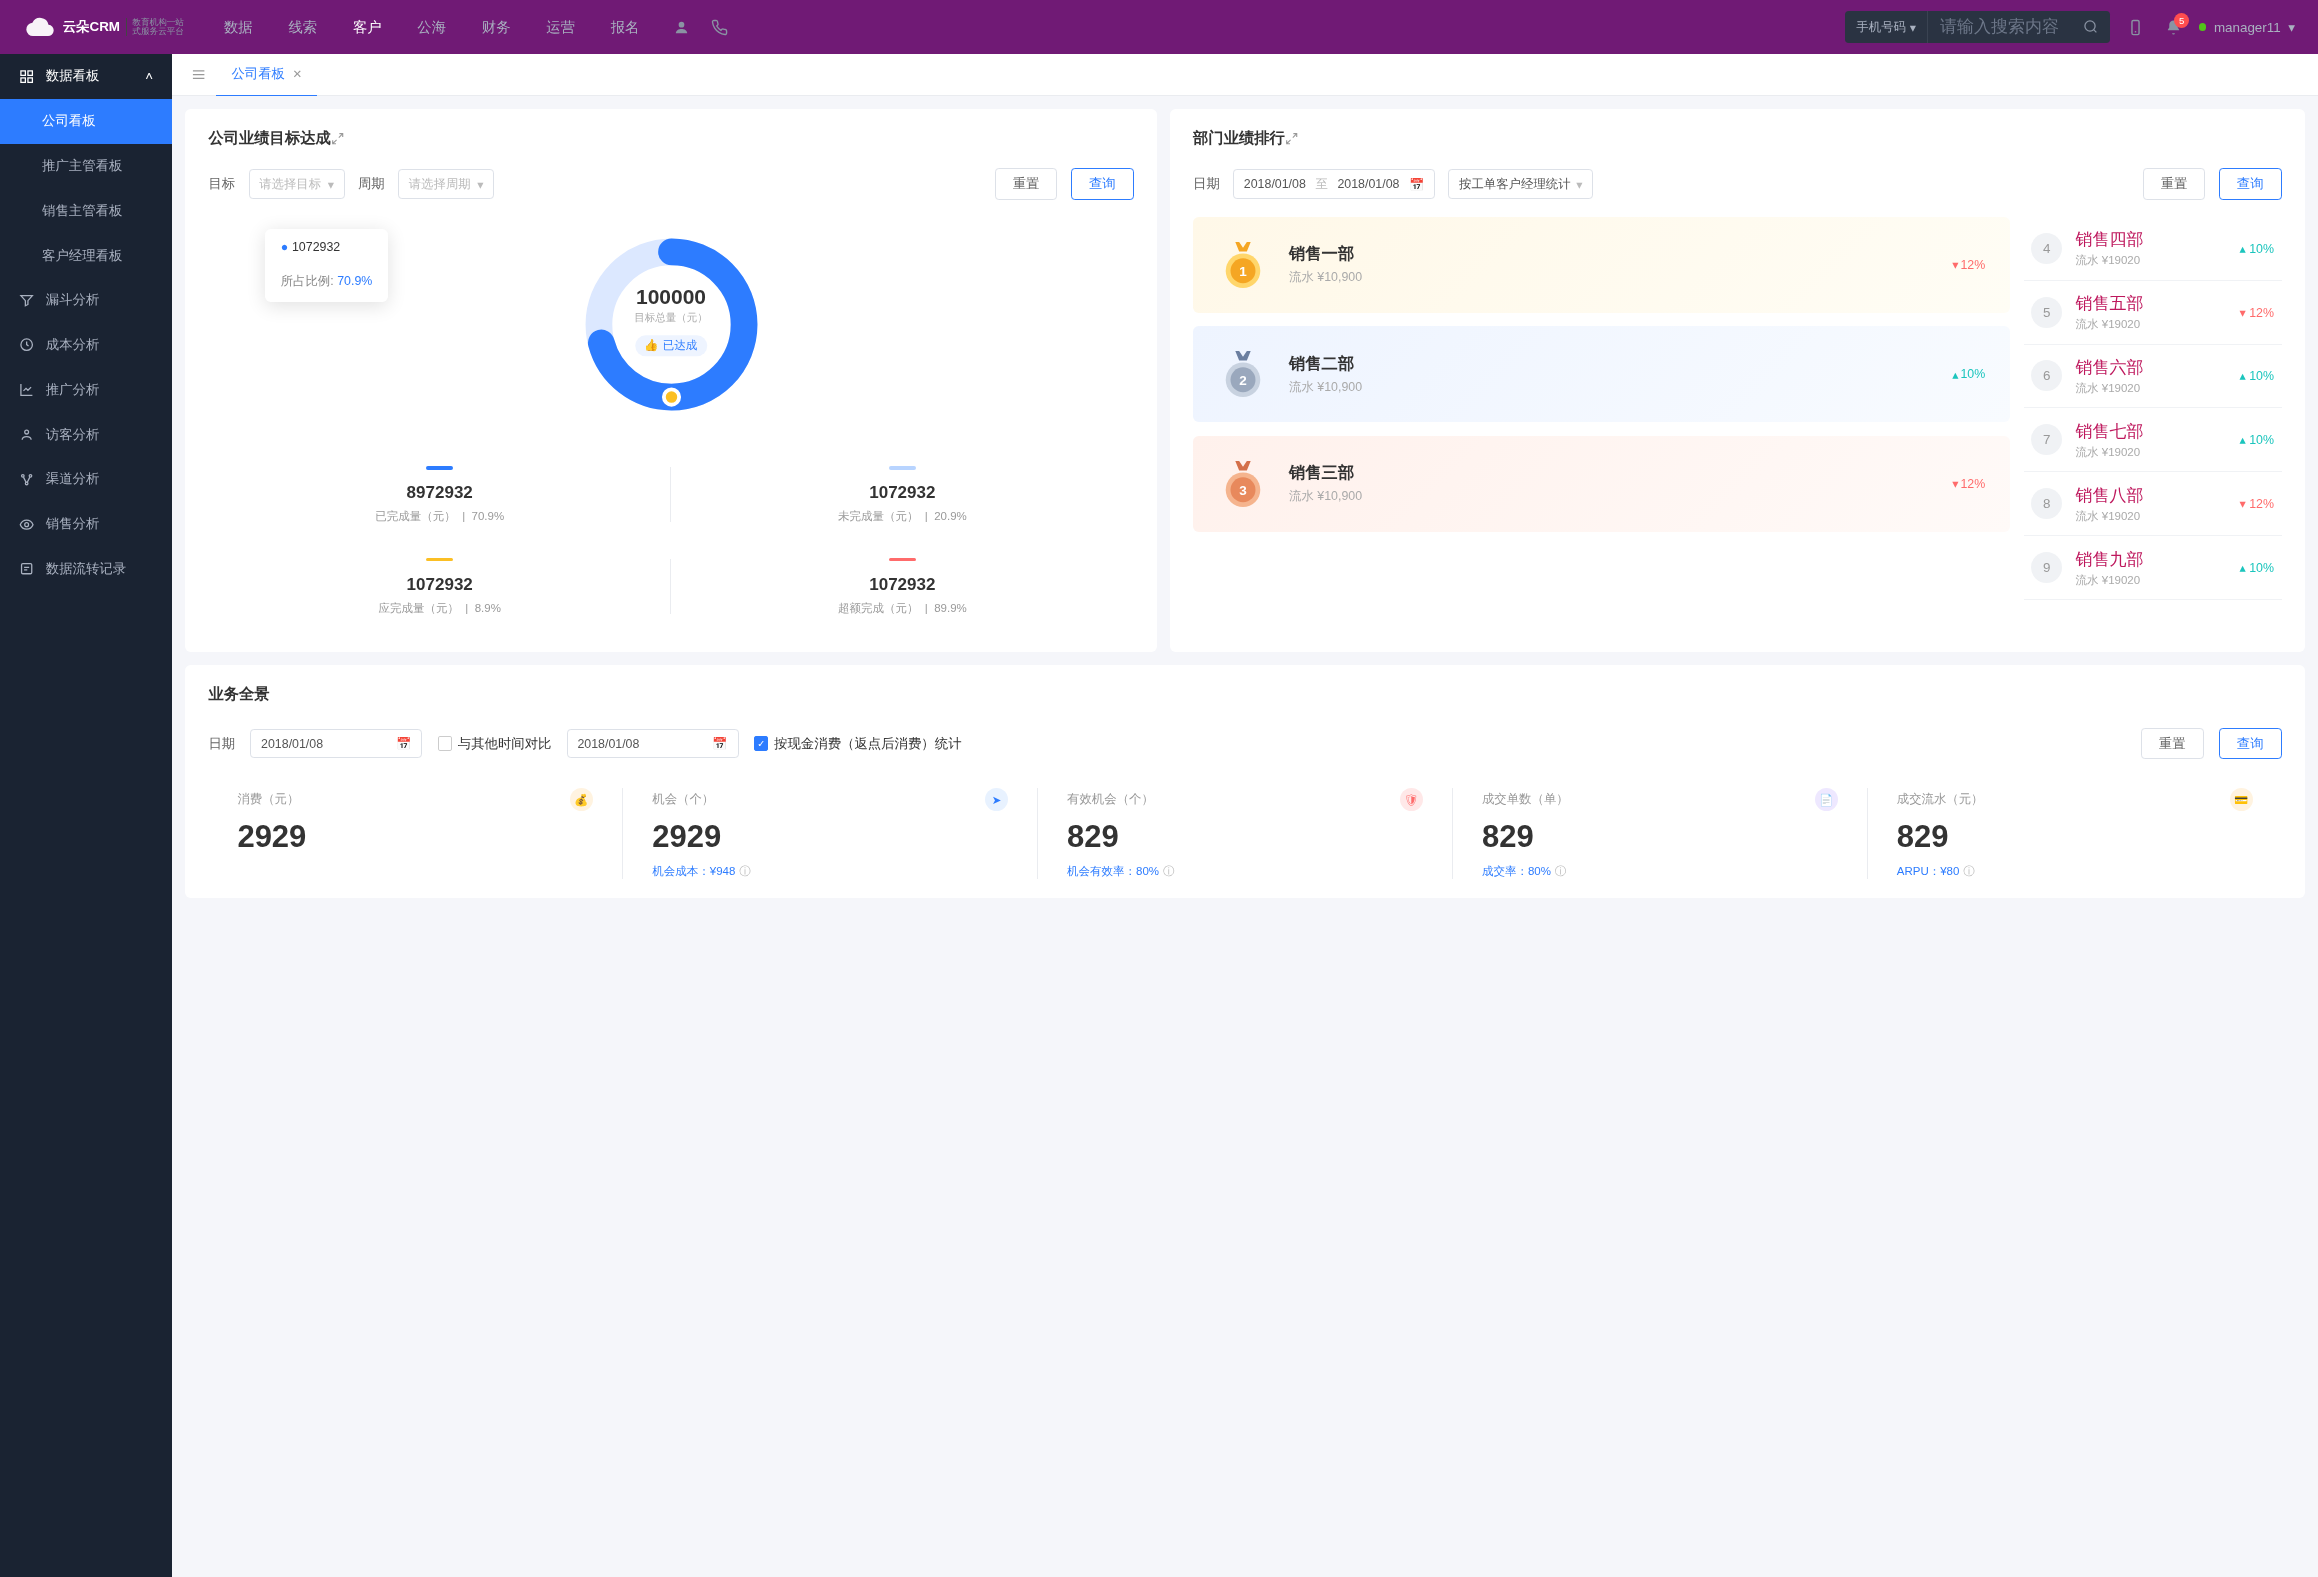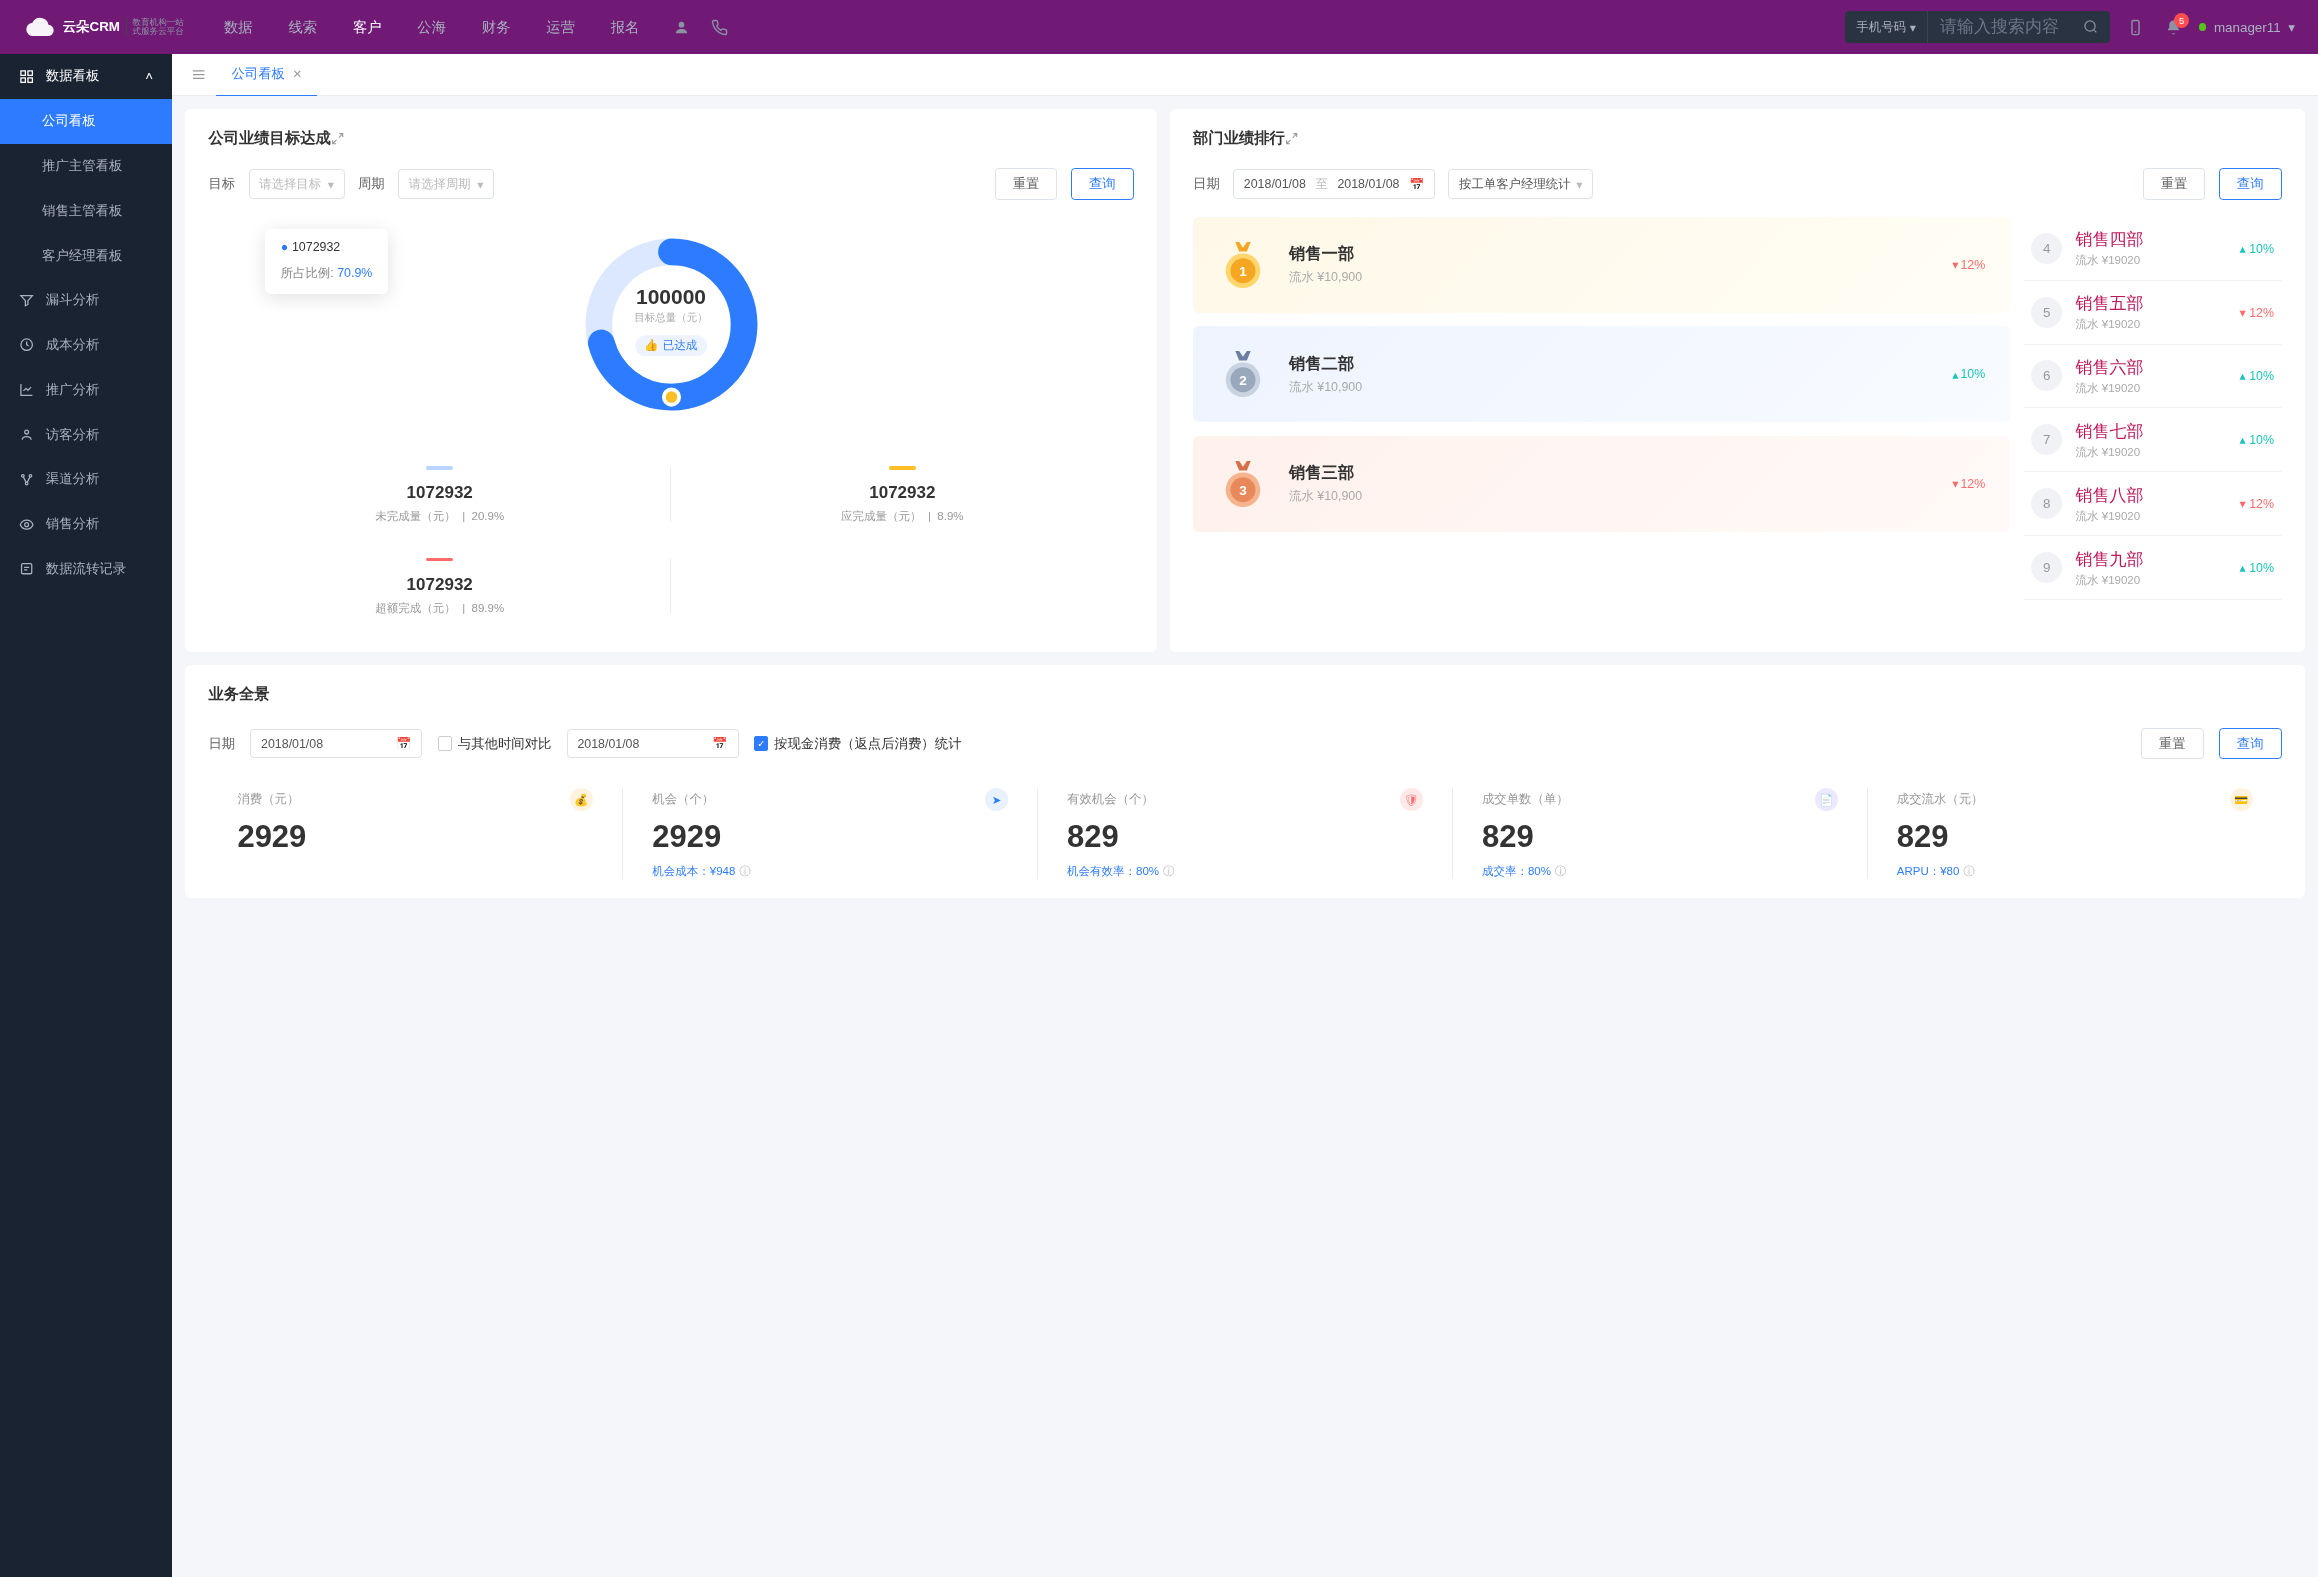--- a/index.html
+++ b/index.html
@@ -492,38 +492,43 @@
                 <span style="margin-left:auto">▾</span>
               </div>
               <div class="spacer"></div>
               <button class="btn">重置</button>
               <button class="btn primary">查询</button>
             </div>
 
             <div class="donut-area">
               <div class="donut-tooltip">
                 <div><span class="dot">●</span><span>1072932</span></div>
-                <div style="margin-top:11px"><span class="label">所占比例:</span> <span class="val">70.9%</span></div>
+                <div style="margin-top:19px"><span class="label">所占比例:</span> <span class="val">70.9%</span></div>
               </div>
               <svg width="191" height="191" viewBox="0 0 100 100">
                 <circle cx="50" cy="50" r="38" fill="none" stroke="#dce8ff" stroke-width="14"></circle>
                 <circle cx="50" cy="50" r="38" fill="none" stroke="#2d7cff" stroke-width="14" stroke-dasharray="169 239" stroke-dashoffset="0" transform="rotate(-90 50 50)" stroke-linecap="round"></circle>
                 <circle cx="50" cy="88" r="4" fill="#fbbf24" stroke="#fff" stroke-width="2"></circle>
               </svg>
               <div class="donut-center">
                 <div class="big">100000</div>
                 <div class="sub">目标总量（元）</div>
                 <div class="donut-badge">
                   <span>👍</span>
                   <span>已达成</span>
                 </div>
               </div>
             </div>
 
             <div class="stats-grid" id="stats-grid">
+                <div class="stats-cell">
+    <div class="stat-bar" style="background:#2d7cff"></div>
+    <div class="stat-val">8972932</div>
+    <div class="stat-label">已完成量（元）&nbsp;&nbsp;|&nbsp;&nbsp;70.9%</div>
+                </div>
                 <div class="stats-cell">
     <div class="stat-bar" style="background:#b8d4ff"></div>
     <div class="stat-val">1072932</div>
     <div class="stat-label">未完成量（元）&nbsp;&nbsp;|&nbsp;&nbsp;20.9%</div>
                 </div>
                 <div class="stats-cell">
     <div class="stat-bar" style="background:#fbbf24"></div>
     <div class="stat-val">1072932</div>
     <div class="stat-label">应完成量（元）&nbsp;&nbsp;|&nbsp;&nbsp;8.9%</div>
                 </div>

